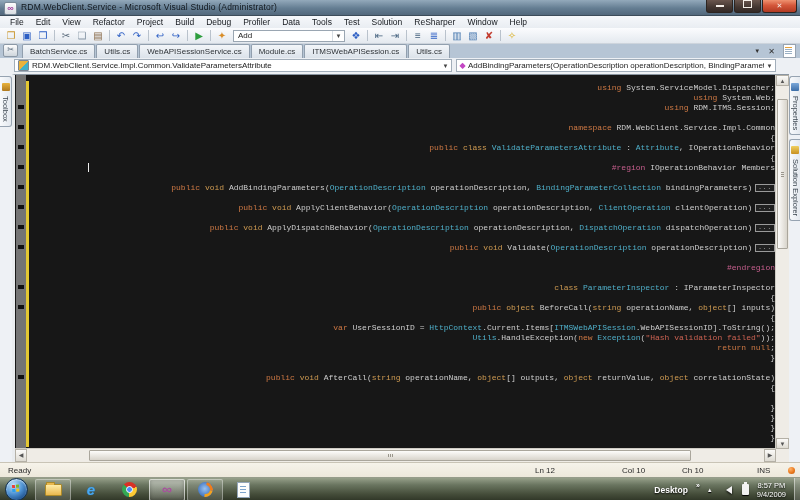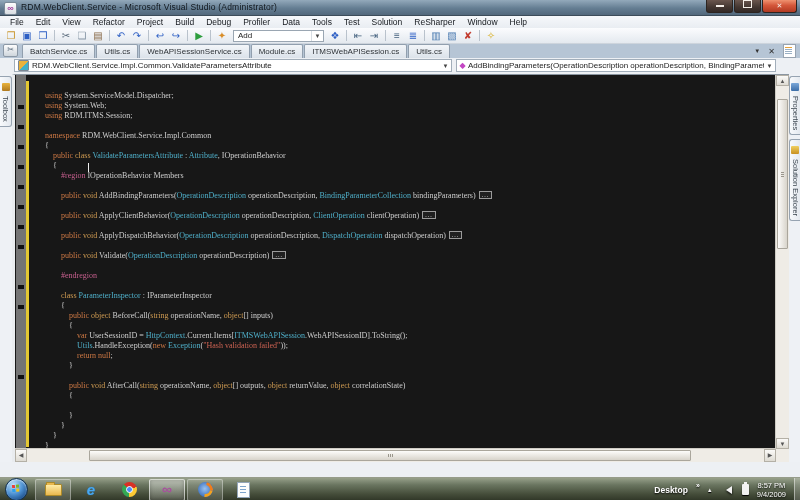--- a/index.html
+++ b/index.html
@@ -23,21 +23,21 @@
   #menubar{position:absolute;left:0;top:16px;width:800px;height:12px;background:linear-gradient(#f6f8fb,#e9edf2);
     font-size:8.5px;color:#15191e;display:flex;align-items:center;padding-left:4px;box-sizing:border-box;}
   .menu-item{padding:0 6px;cursor:default;}
   
   #toolbar{position:absolute;left:0;top:28px;width:800px;height:16px;
     background:linear-gradient(#fbfcfe,#e4e9ef);border-bottom:1px solid #cdd4dc;
     display:flex;align-items:center;padding-left:3px;box-sizing:border-box;}
   .ticon{display:inline-block;width:14px;height:13px;margin:0 1px;text-align:center;
     font-size:10px;line-height:13px;border-radius:2px;}
   .sep{display:inline-block;width:1px;height:11px;background:#b9c2cc;margin:0 3px;}
-  #add-combo{display:inline-flex;align-items:center;width:91px;height:12px;background:#fff;
+  #add-combo{display:inline-flex;align-items:center;width:112px;height:12px;background:#fff;
     border:1px solid #9aa6b2;margin:0 3px;font-size:8px;color:#222;padding-left:4px;box-sizing:border-box;}
   #add-combo .arrow{margin-left:auto;width:11px;height:10px;font-size:6px;line-height:10px;color:#444;text-align:center;border-left:1px solid #d7dde3;}
   
   #tabstrip{position:absolute;left:0;top:44px;width:800px;height:14px;background:#b6c5d5;
     display:flex;align-items:flex-end;}
   #tabwell-icon{width:13px;height:11px;margin:0 4px 1px 3px;background:linear-gradient(#fdfdfd,#cfd6dd);
     border:1px solid #8b98a6;border-radius:2px;color:#5a6b7c;font-size:8px;line-height:10px;text-align:center;}
   .tab{height:13px;padding:0 7px;margin-right:1px;font-size:8px;line-height:13px;color:#2c3136;
     background:linear-gradient(#f3f6f9,#dbe2ea);border:1px solid #919fae;border-bottom:none;
     border-radius:2px 2px 0 0;white-space:nowrap;}
@@ -70,22 +70,22 @@
   .di-toolbox{background:linear-gradient(#e8b23c,#b07a20);}
   .di-properties{background:linear-gradient(#7aa7d8,#3c6ea8);}
   .di-solution{background:linear-gradient(#f0d060,#c89020);}
   
   #editor-frame{position:absolute;left:12px;top:74px;width:777px;height:388px;background:#171717;
     border-left:3px solid #e9ecef;border-top:1px solid #8a95a0;box-sizing:border-box;}
   #ind-margin{position:absolute;left:1px;top:0;width:10px;bottom:13px;background:#747474;}
   .tick{position:absolute;left:2px;width:6px;height:4px;background:#101010;}
   #track-stripe{position:absolute;left:11px;top:6px;width:3px;height:366px;background:#e3c733;}
   #code{position:absolute;left:14px;right:14px;top:0;bottom:13px;overflow:hidden;
-    font-family:Liberation Serif, serif;font-size:8px;line-height:10px;color:var(--pl);
-    padding:16px 0 0 16px;box-sizing:border-box;white-space:pre;}
+    font-family:Liberation Mono, monospace;font-size:8px;line-height:10px;color:var(--pl);
+    padding:8px 0 0 16px;box-sizing:border-box;white-space:pre;text-align:right;}
   .cl{height:10px;}
   .tk-k{color:var(--k);} .tk-m{color:var(--m);} .tk-t{color:var(--t);}
   .tk-p{color:var(--pl);} .tk-s{color:var(--s);} .tk-d{color:var(--d);}
   .tk-f{display:inline-block;border:1px solid #9a9a9a;color:#cfcfcf;background:#202020;
     font-size:6px;line-height:6px;padding:0 2px;margin-left:3px;vertical-align:1px;letter-spacing:1px;}
   #caret{position:absolute;width:1px;height:9px;background:#eee;}
   
   #vscroll{position:absolute;right:0;top:0;width:13px;bottom:13px;background:#efece6;border-left:1px solid #cfccc4;}
   #vthumb{position:absolute;left:1px;right:1px;top:24px;height:148px;background:linear-gradient(90deg,#fdfcfa,#d8d4cb);
     border:1px solid #aaa69c;border-radius:1px;}
@@ -291,20 +291,28 @@
       <div class="sarrow" style="bottom:0;" data-name="scroll-down-icon">▼</div>
     </div>
     <div id="hscroll" data-name="horizontal-scrollbar">
       <div class="harrow" style="left:0;" data-name="scroll-left-icon">◀</div>
       <div id="hthumb" data-name="horizontal-scrollbar-thumb"></div>
       <div class="harrow" style="right:0;" data-name="scroll-right-icon">▶</div>
     </div>
     <div id="scorner" data-name="scrollbar-corner"></div>
   </div>
 
+  <div id="statusbar" data-name="status-bar">
+    <span class="sfield" style="left:8px;" data-name="status-message">Ready</span>
+    <span class="sfield" style="left:535px;" data-name="status-line">Ln 12</span>
+    <span class="sfield" style="left:622px;" data-name="status-column">Col 10</span>
+    <span class="sfield" style="left:682px;" data-name="status-character">Ch 10</span>
+    <span class="sfield" style="left:757px;" data-name="status-insert-mode">INS</span>
+    <span id="rs-dot" data-name="resharper-status-icon"></span>
+  </div>
 
   <div id="taskbar" data-name="taskbar">
     <div id="start-orb" data-name="start-button">
         <span class="flag"></span>
       </div>
     <span id="task-buttons" style="display:flex;align-items:center;">
         <div class="task-btn open" data-name="taskbar-button-windows-explorer">
           <div class="app-icon" data-name="windows-explorer-icon"></div>
         </div>
         <div class="task-btn" data-name="taskbar-button-internet-explorer">

